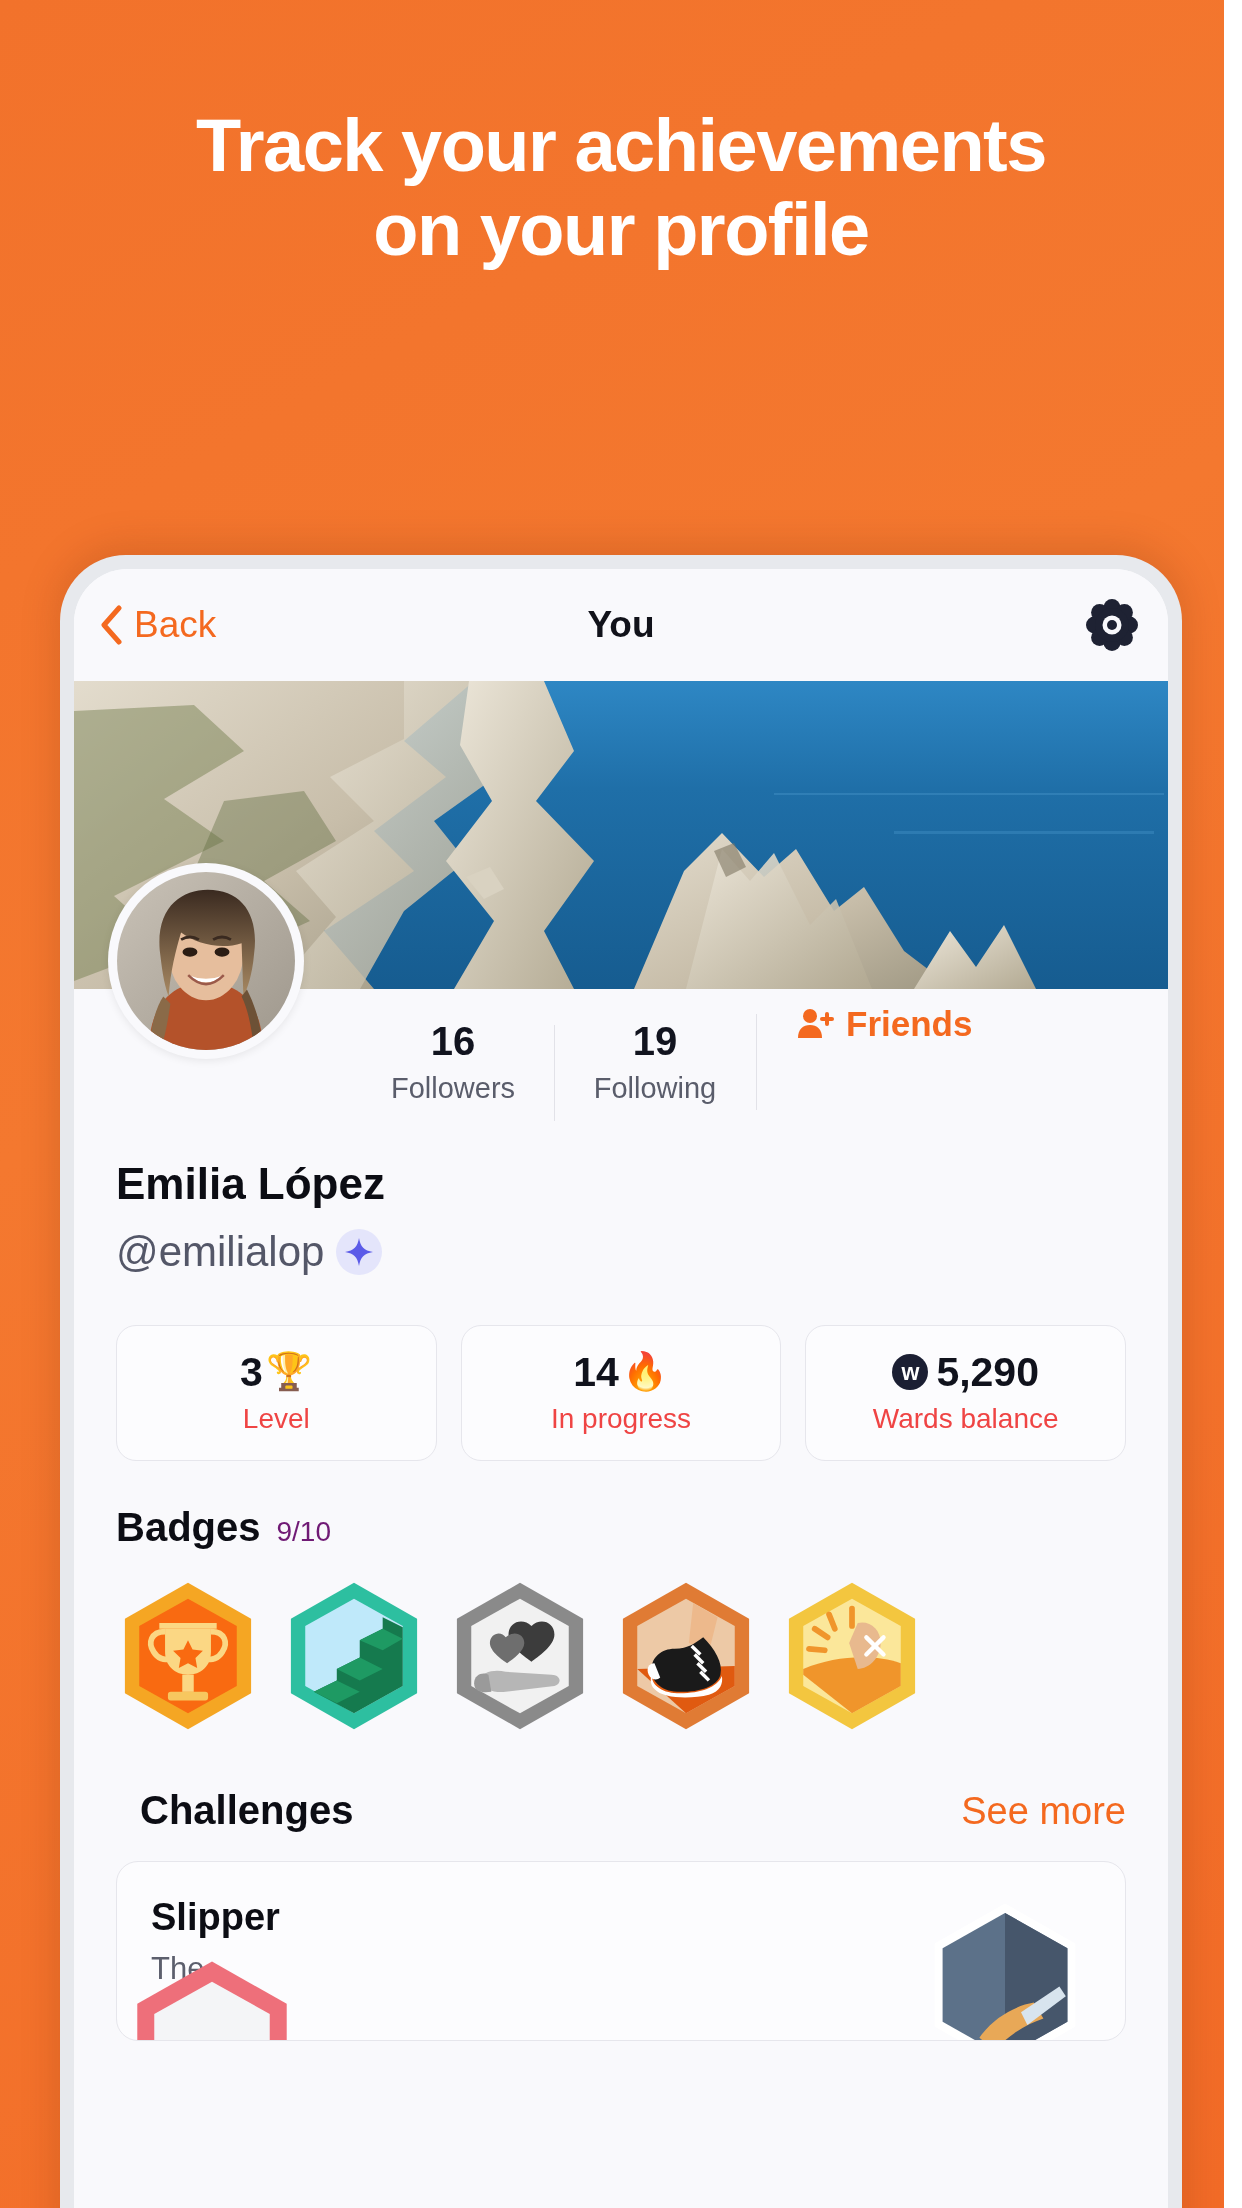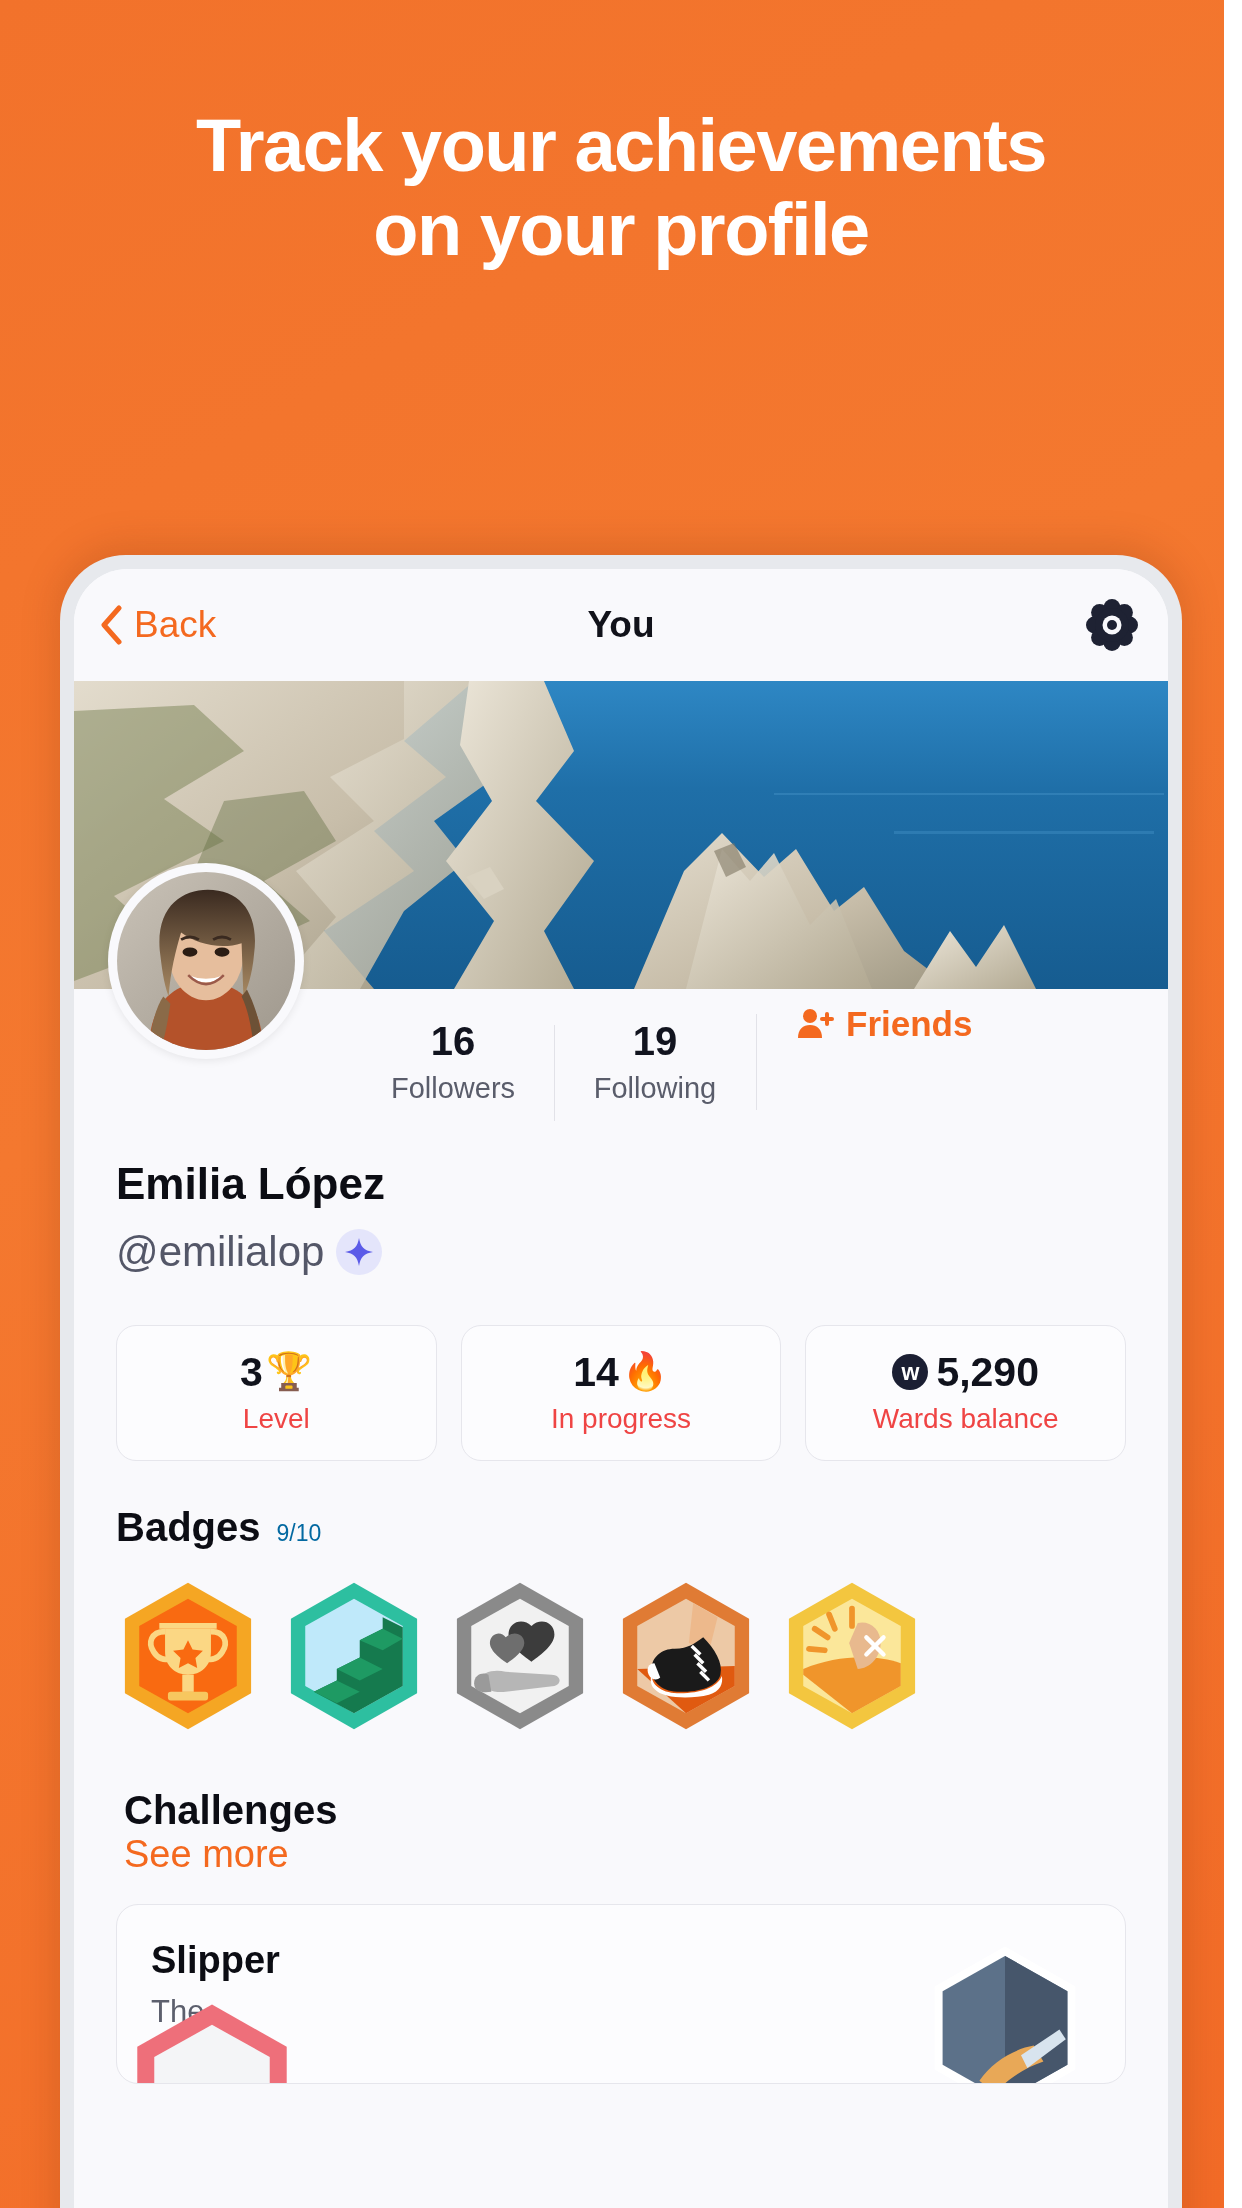--- a/index.html
+++ b/index.html
@@ -172,34 +172,33 @@
     margin-right: 4px;
   }
   .card-lbl { font-size: 28px; color: #ef4444; line-height: 40px; margin-top: 2px; }
 
   
   .sec-head {
     display: flex; align-items: baseline; gap: 16px;
     padding: 44px 42px 0 42px;
   }
   .sec-title { font-size: 40px; font-weight: bold; color: #0C0D14; }
-  .sec-sub { font-size: 23px; color: #0369a1; }
+  .sec-sub { font-size: 28px; color: #701a75; }
   .badge-row {
     display: flex; gap: 22px;
     padding: 30px 0 0 42px;
     overflow: hidden;
   }
   .badge { width: 144px; height: 152px; flex: 0 0 auto; }
   .badge svg { display: block; width: 100%; height: 100%; }
 
   
   .chal-head {
     display: flex; align-items: baseline; justify-content: space-between;
-    padding: 56px 42px 0 50px;
-    flex-direction: column;
+    padding: 56px 42px 0 66px;
   }
   .see-more { font-size: 38px; color: #F4691F; font-weight: 500; cursor: pointer; }
   .chal-card {
     margin: 28px 42px 8px 42px;
     border: 1.5px solid #E6E6EC;
     border-radius: 22px;
     background: #FCFCFE;
     height: 180px;
     position: relative;
     padding: 30px 34px;

